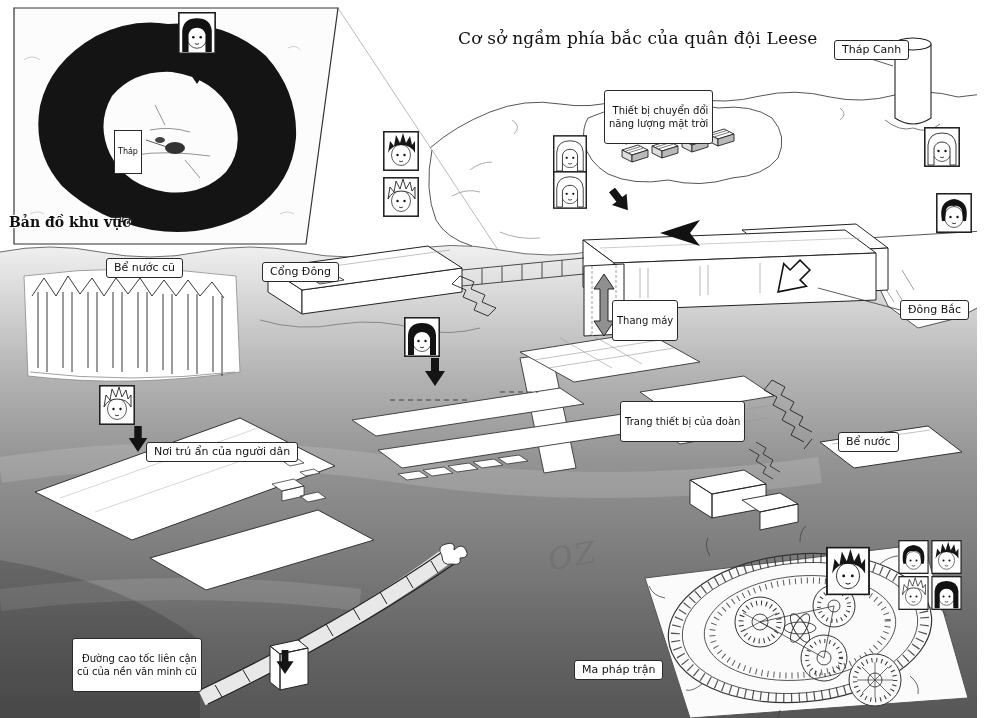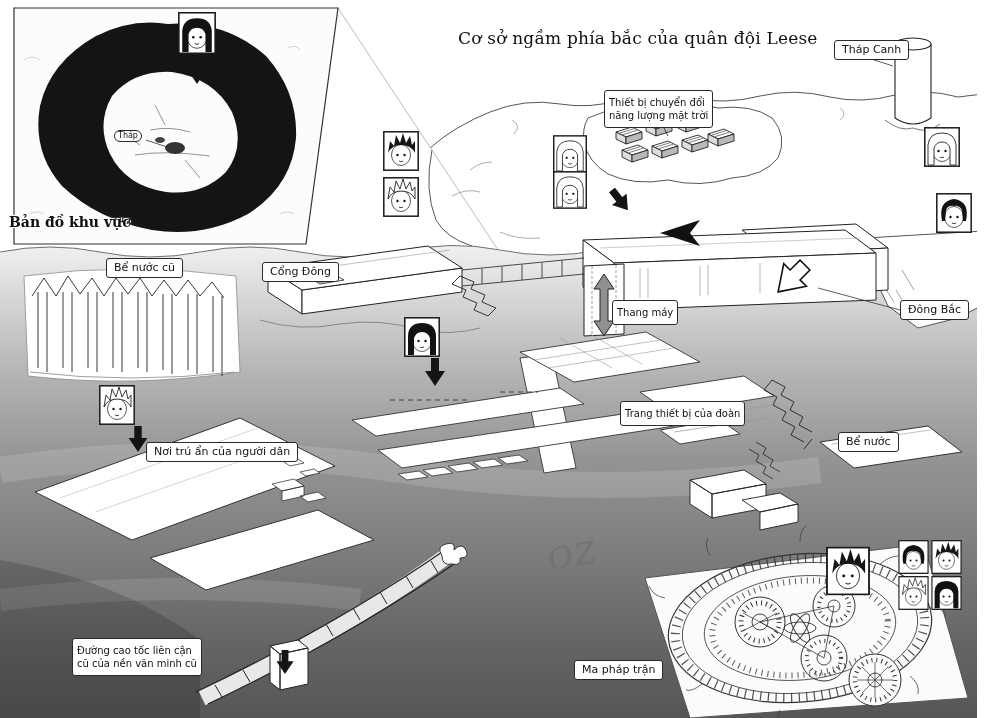--- a/index.html
+++ b/index.html
@@ -2,24 +2,24 @@
 <html><head>
 <meta charset="utf-8">
 <style>
   *{box-sizing:border-box;margin:0;padding:0}
   html,body{width:1000px;height:718px;background:#fff}
   .page{position:relative;width:977px;height:718px;overflow:hidden;
     background:linear-gradient(180deg,#ffffff 0%,#ffffff 30%,#dcdcdc 40%,#b4b4b4 52%,#949494 64%,#7b7b7b 78%,#646464 90%,#565656 100%);
     font-family:"DejaVu Sans",sans-serif}
   svg.scene{position:absolute;left:0;top:0;z-index:1}
   .lbl{position:absolute;z-index:6;background:#fff;border:1px solid #2a2a2a;border-radius:3px;
-    padding:2px 7px;font-size:11px;line-height:1.3;color:#111;text-align:left;white-space:nowrap}
+    padding:2px 7px;font-size:11px;line-height:1.3;color:#111;text-align:right;white-space:nowrap}
   .lbl .ln{display:block;white-space:nowrap}
-  .lbl.small{font-size:10px;padding:5px 4px}
-  .tiny{font-size:8px;padding:0 3px;border-radius:6px}
+  .lbl.small{font-size:10px;padding:13px 4px}
+  .tiny{font-size:8px;padding:16px 3px;border-radius:0}
   .pt{position:absolute;z-index:5;line-height:0}
   .title{position:absolute;z-index:7;font-family:"DejaVu Serif",serif;font-size:17px;color:#101010;letter-spacing:.2px}
   .caption{position:absolute;z-index:7;font-family:"DejaVu Serif",serif;font-weight:bold;font-size:14px;color:#101010;
     text-shadow:0 0 3px #fff,1px 1px 0 #fff,-1px -1px 0 #fff}
   .watermark{position:absolute;z-index:4;font-family:"DejaVu Serif",serif;font-style:italic;font-size:30px;
     color:rgba(105,105,105,.5);transform:rotate(-10deg);letter-spacing:2px}
 </style>
 </head>
 <body>
 

